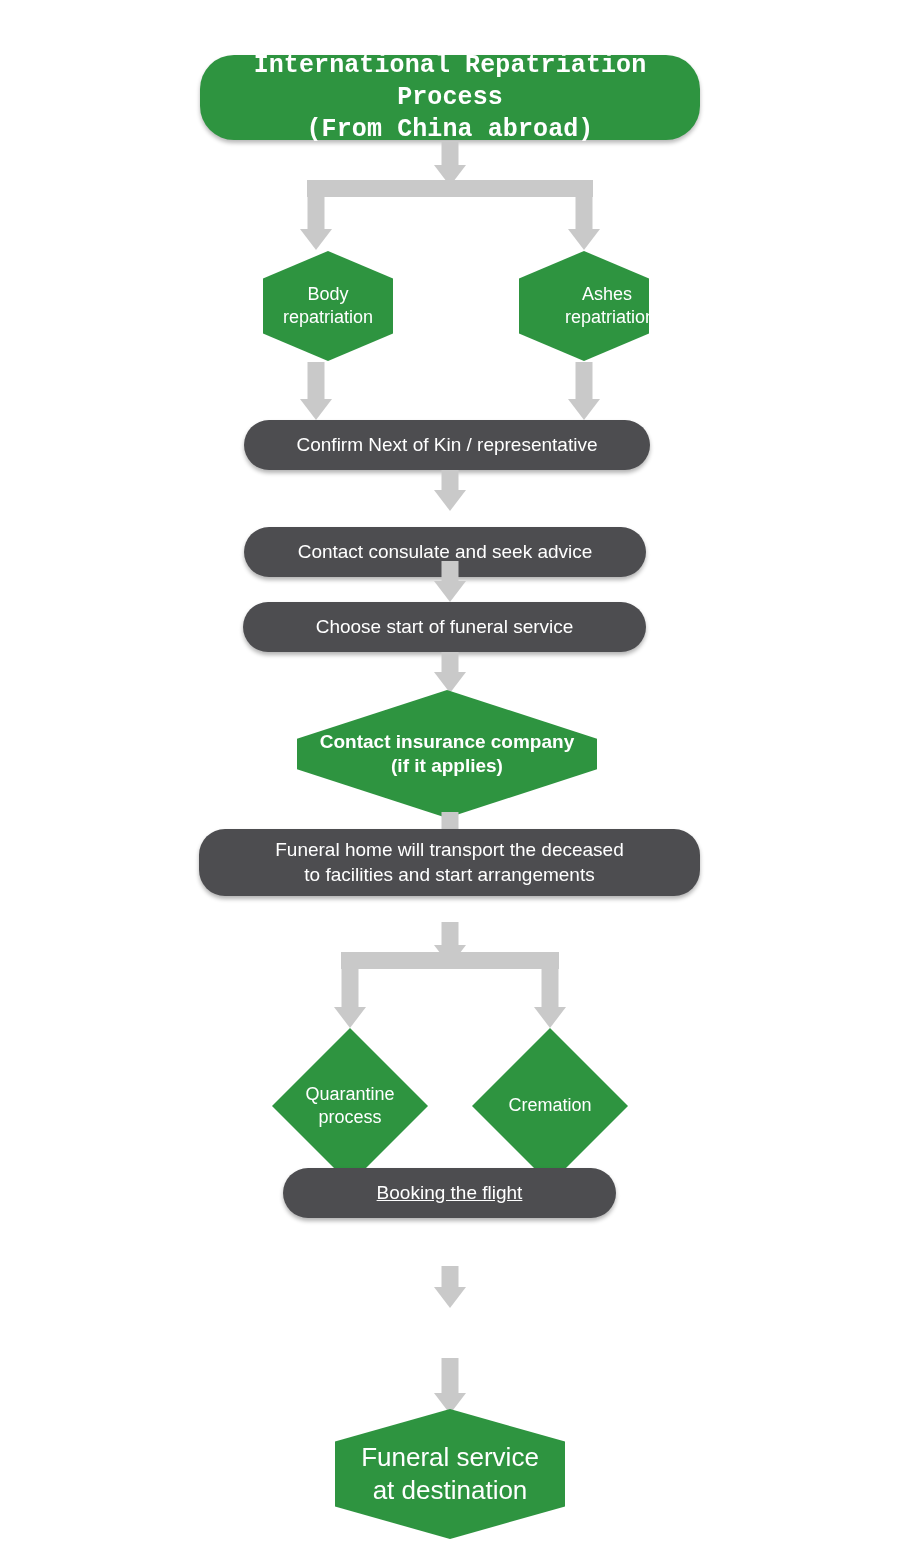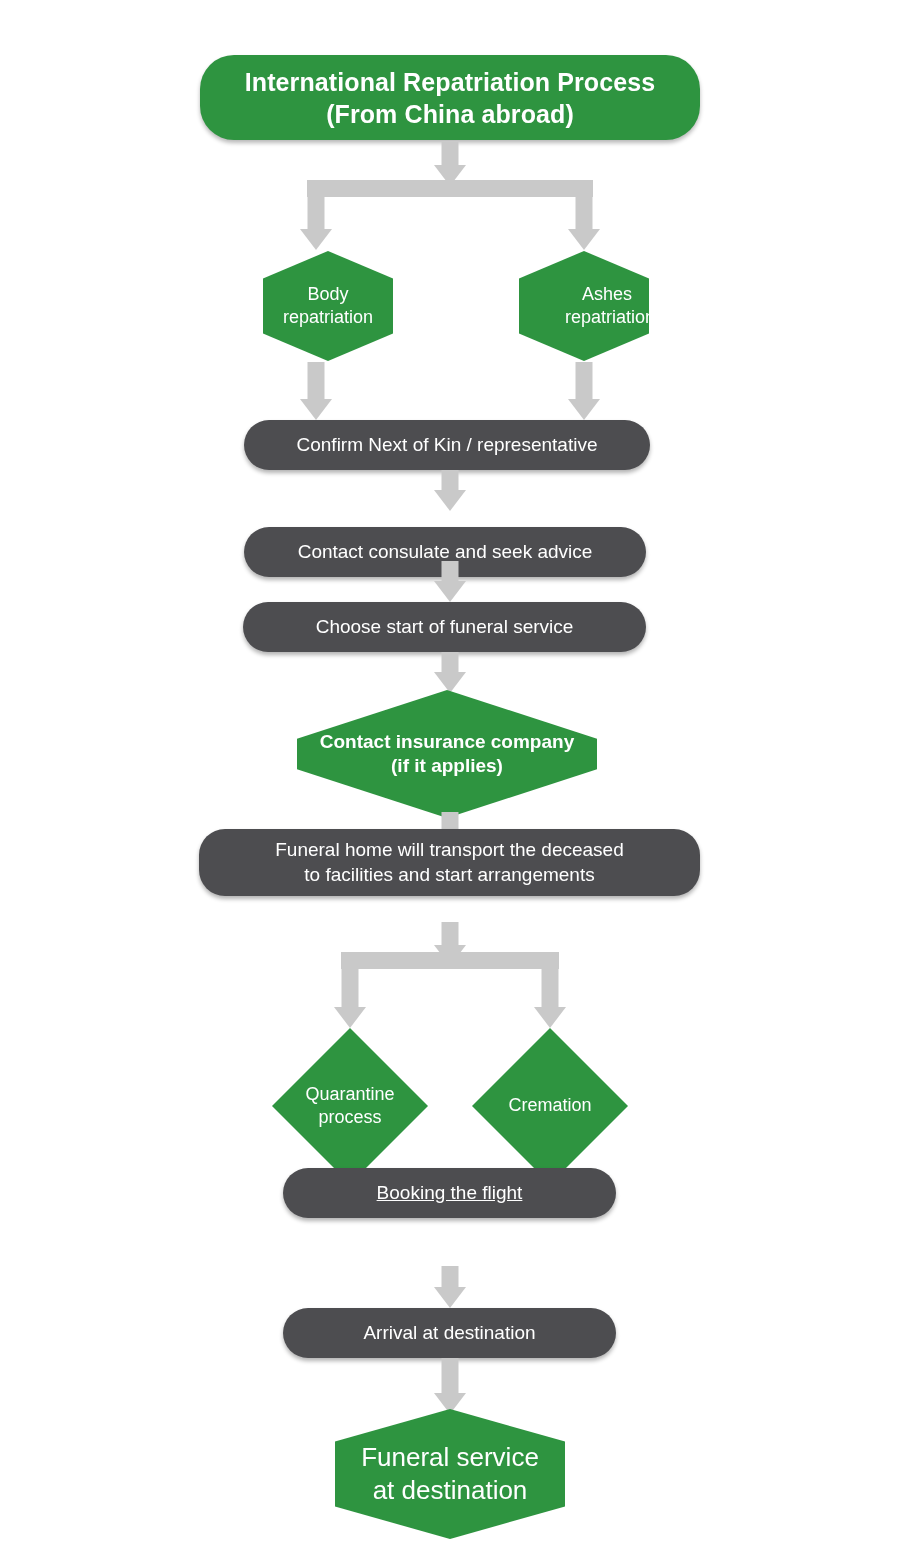--- a/index.html
+++ b/index.html
@@ -34,20 +34,21 @@
   }
 
   
   .title-node {
     background: #2e9440;
     border-radius: 34px;
     font-size: 25px;
     font-weight: bold;
     letter-spacing: 0.1px;
     box-shadow: 0 3px 4px rgba(0,0,0,0.28);
+    font-family: Liberation Mono, monospace;
   }
 
   
   .pill {
     background: #4d4d50;
     border-radius: 26px;
     font-size: 19px;
     box-shadow: 0 3px 4px rgba(0,0,0,0.30);
   }
 
@@ -225,23 +226,20 @@
 
   <div class="node pill" style="left:283px; top:1168px; width:333px; height:50px;text-decoration:underline;">
     <span class="lbl">Booking the flight</span>
   </div>
 
   <div class="arrow-down" style="left:432px; top:1266px; width:36px; height:42px;">
     <div class="shaft" style="height:22px;"></div>
     <div class="head"></div>
   </div>
 
-  <div class="node pill" style="left:283px; top:1308px; width:333px; height:50px;">
-    <span class="lbl">Arrival at destination</span>
-  </div>
 
   <div class="arrow-down" style="left:432px; top:1358px; width:36px; height:56px;">
     <div class="shaft" style="height:36px;"></div>
     <div class="head"></div>
   </div>
 
   <div class="node hex-v" style="left:335px; top:1409px; width:230px; height:130px; font-size:26px;">
     <span class="lbl">Funeral service
 at destination</span>
   </div>

